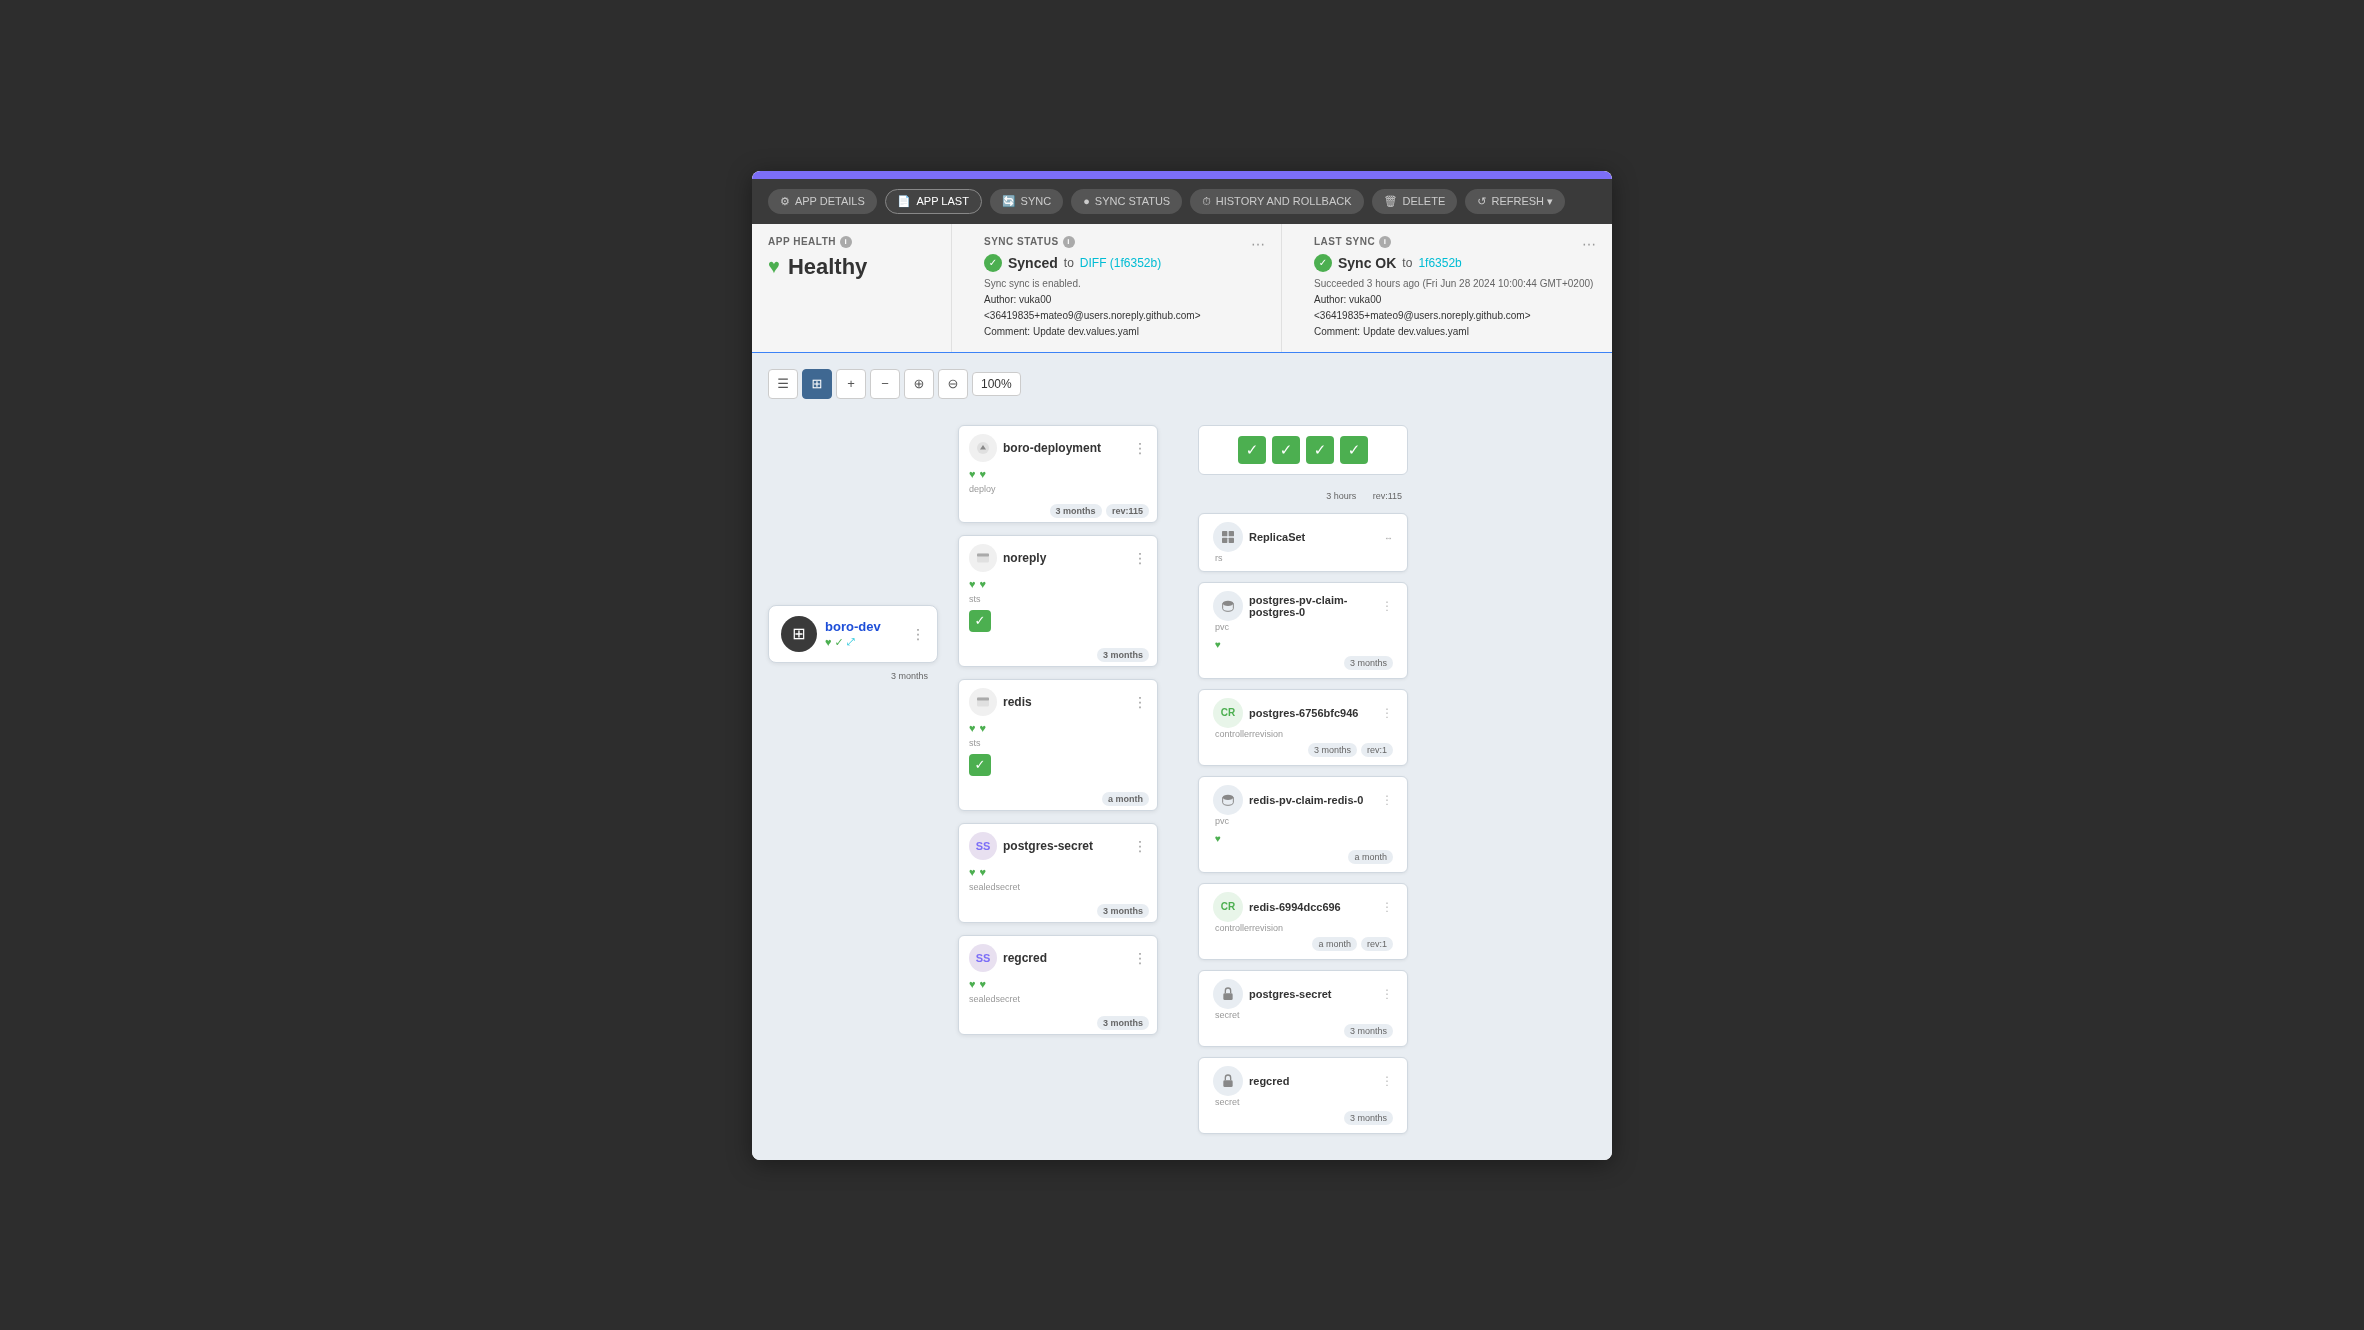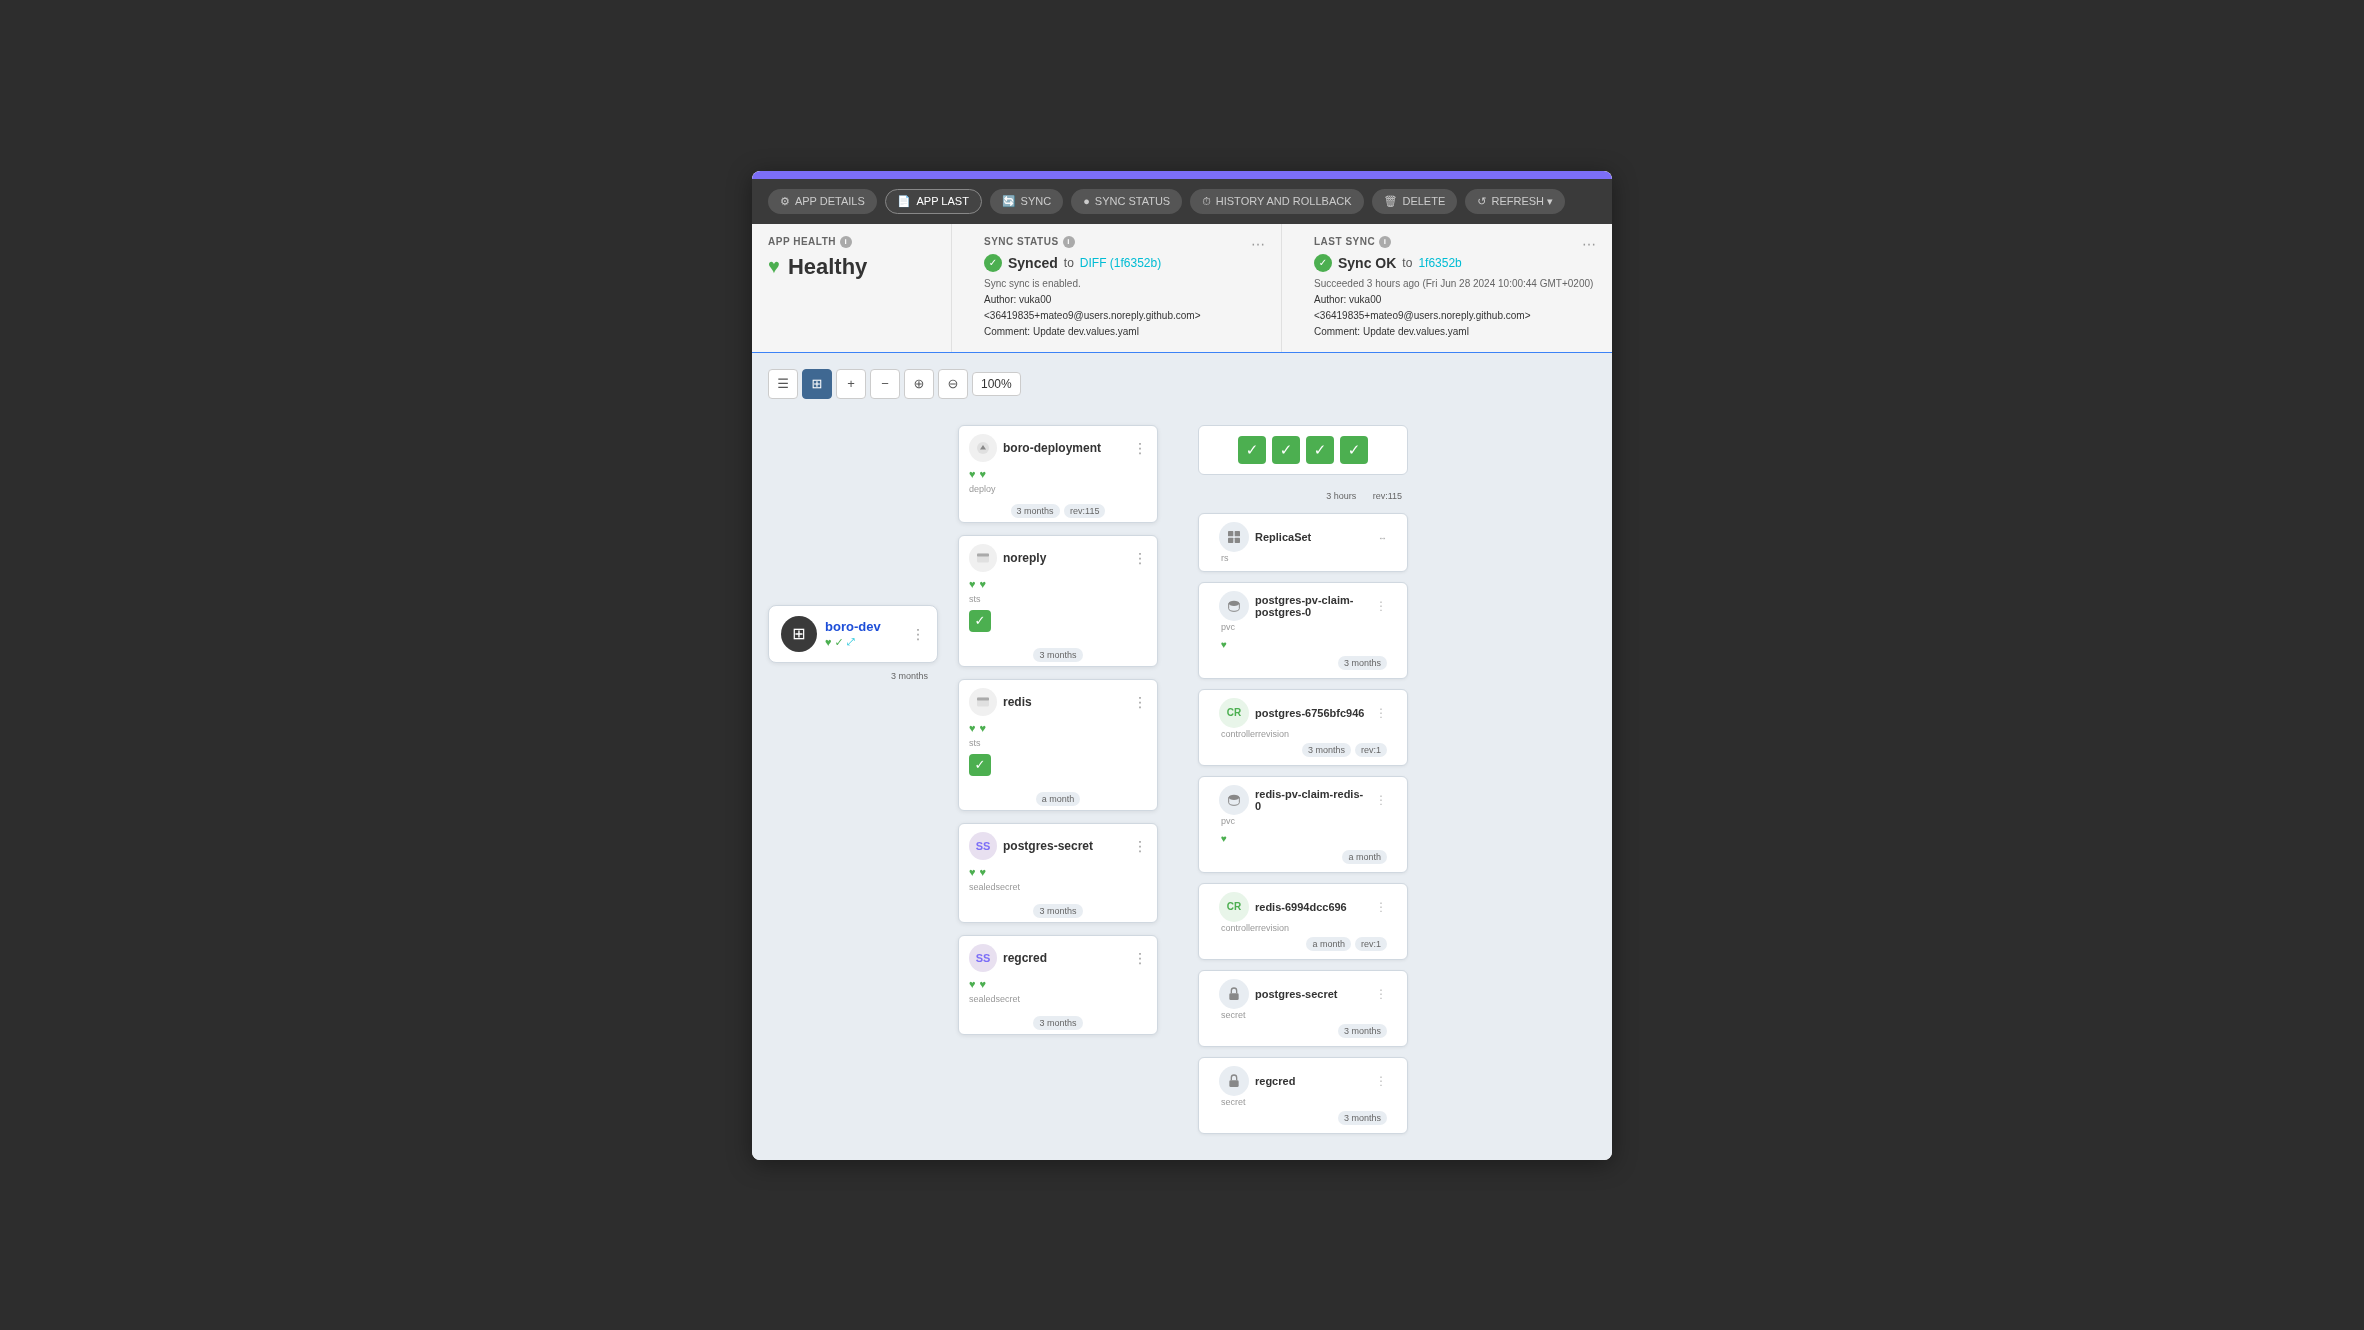--- a/index.html
+++ b/index.html
@@ -215,21 +215,22 @@
     .check-box {
       background: #4caf50;
       color: #fff;
       width: 22px; height: 22px;
       border-radius: 4px;
       display: flex; align-items: center; justify-content: center;
       font-size: 13px;
     }
     .node-footer {
       padding: 4px 8px;
-      text-align: center;
+      text-align: right;
+      font-weight: bold;
     }
     .badge {
       background: #e8edf2;
       color: #666;
       font-size: 9px;
       border-radius: 10px;
       padding: 2px 6px;
       display: inline-block;
     }
     
@@ -269,21 +270,21 @@
       color: #fff;
       font-size: 16px;
     }
     .app-name { font-size: 13px; font-weight: 600; color: #1d4ed8; }
     .app-badges { display: flex; gap: 3px; margin-top: 2px; }
     
     .resource-card {
       background: #fff;
       border-radius: 6px;
       border: 1px solid #d0d8e0;
-      padding: 8px 20px;
+      padding: 8px 14px;
       position: relative;
       box-shadow: 0 1px 3px rgba(0,0,0,0.06);
     }
     .resource-header {
       display: flex;
       align-items: center;
       gap: 6px;
     }
     .resource-icon {
       width: 30px; height: 30px;

